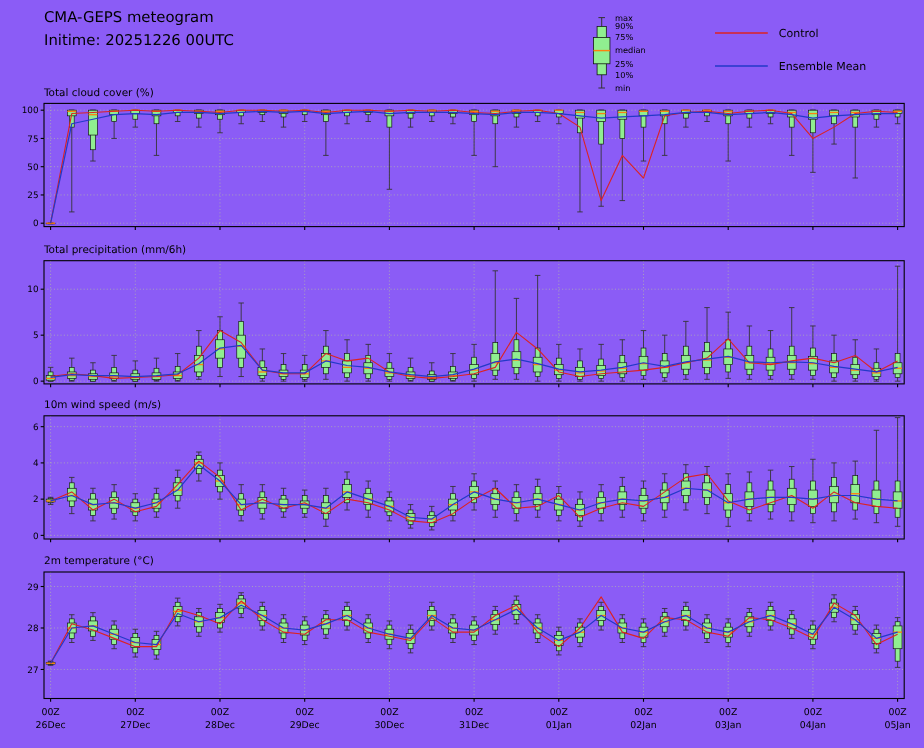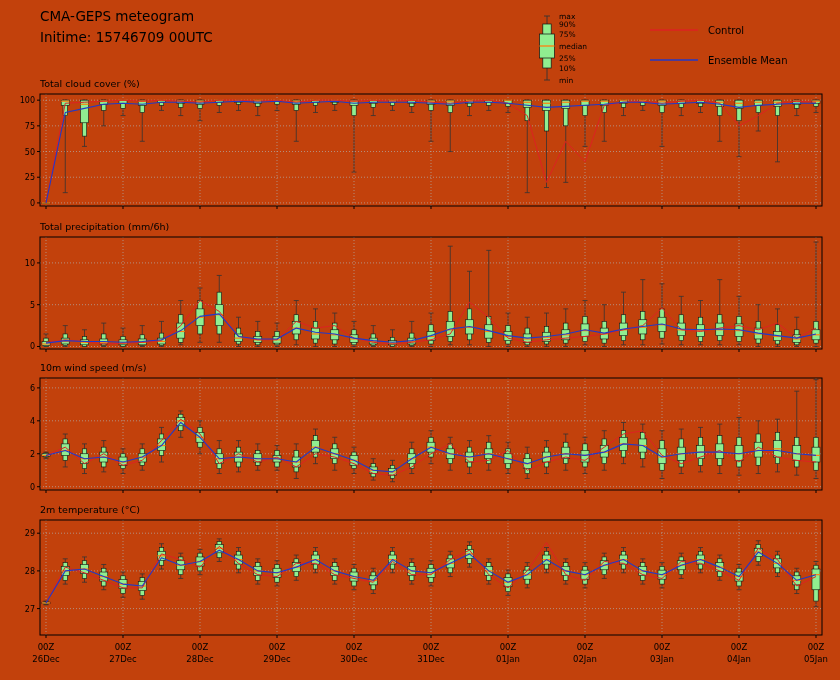--- a/index.html
+++ b/index.html
@@ -1,29 +1,29 @@
 <!DOCTYPE html>
 <html><head>
 <meta charset="utf-8">
 <style>
   html,body{margin:0;padding:0;background:#fff;}
-  .page{position:relative;width:840px;height:680px;background:#c2410c;
+  .page{position:relative;width:840px;height:680px;background:#8b5cf6;
         font-family:"DejaVu Sans","Liberation Sans",sans-serif;color:#000;overflow:hidden;}
   .header{position:absolute;left:40px;top:6px;z-index:2;}
   .h-line{font-size:13.5px;line-height:21px;white-space:nowrap;}
   #chart{position:absolute;left:0;top:0;}
   svg text{font-family:"DejaVu Sans","Liberation Sans",sans-serif;}
 </style>
 </head>
 <body>
 
 <div class="page">
   <div class="header">
     <div class="h-line">CMA-GEPS meteogram</div>
-    <div class="h-line">Initime: 15746709 00UTC</div>
+    <div class="h-line">Initime: 20251226 00UTC</div>
   </div>
   <svg id="chart" width="840" height="680" viewBox="0 0 840 680">
       <g>
         <line x1="46" x2="46" y1="94" y2="206" stroke="#b0b0b0" stroke-width="0.7" stroke-dasharray="1 2"></line>
         <line x1="123" x2="123" y1="94" y2="206" stroke="#b0b0b0" stroke-width="0.7" stroke-dasharray="1 2"></line>
         <line x1="200" x2="200" y1="94" y2="206" stroke="#b0b0b0" stroke-width="0.7" stroke-dasharray="1 2"></line>
         <line x1="277" x2="277" y1="94" y2="206" stroke="#b0b0b0" stroke-width="0.7" stroke-dasharray="1 2"></line>
         <line x1="354" x2="354" y1="94" y2="206" stroke="#b0b0b0" stroke-width="0.7" stroke-dasharray="1 2"></line>
         <line x1="431" x2="431" y1="94" y2="206" stroke="#b0b0b0" stroke-width="0.7" stroke-dasharray="1 2"></line>
         <line x1="508" x2="508" y1="94" y2="206" stroke="#b0b0b0" stroke-width="0.7" stroke-dasharray="1 2"></line>

